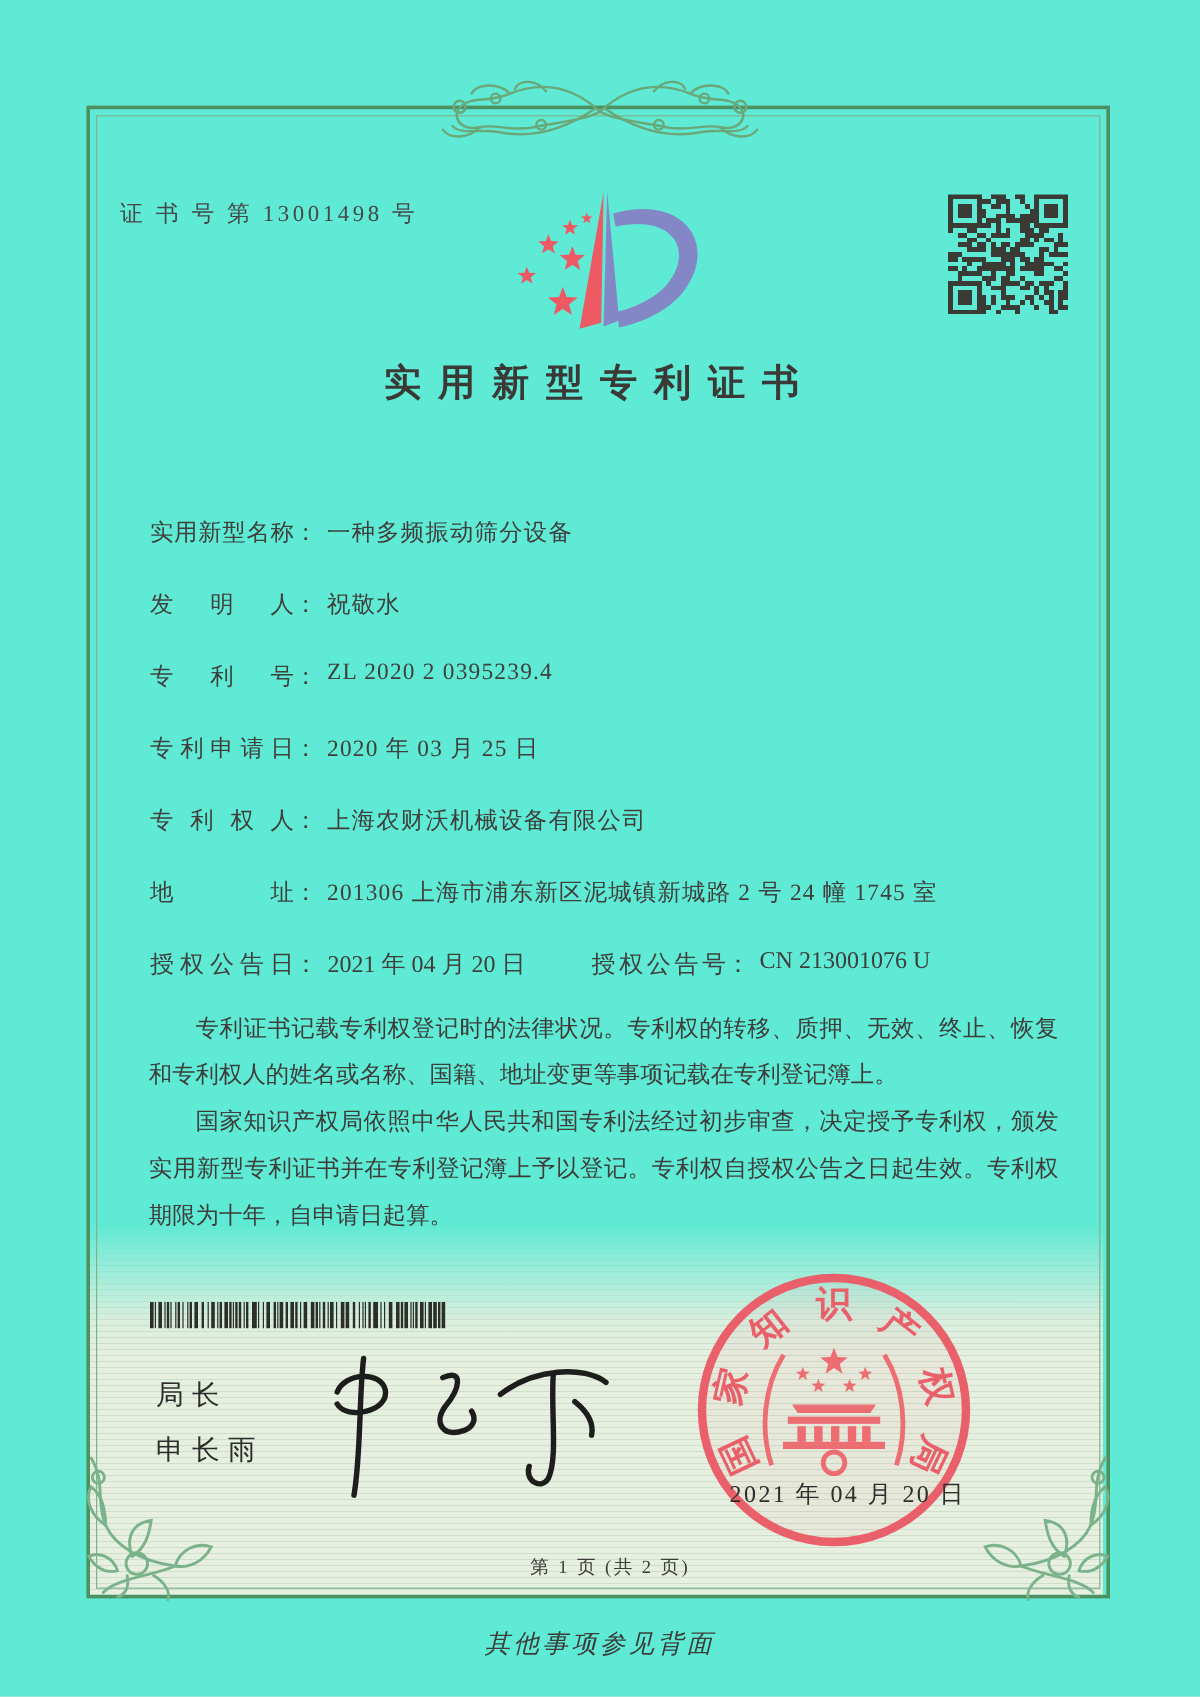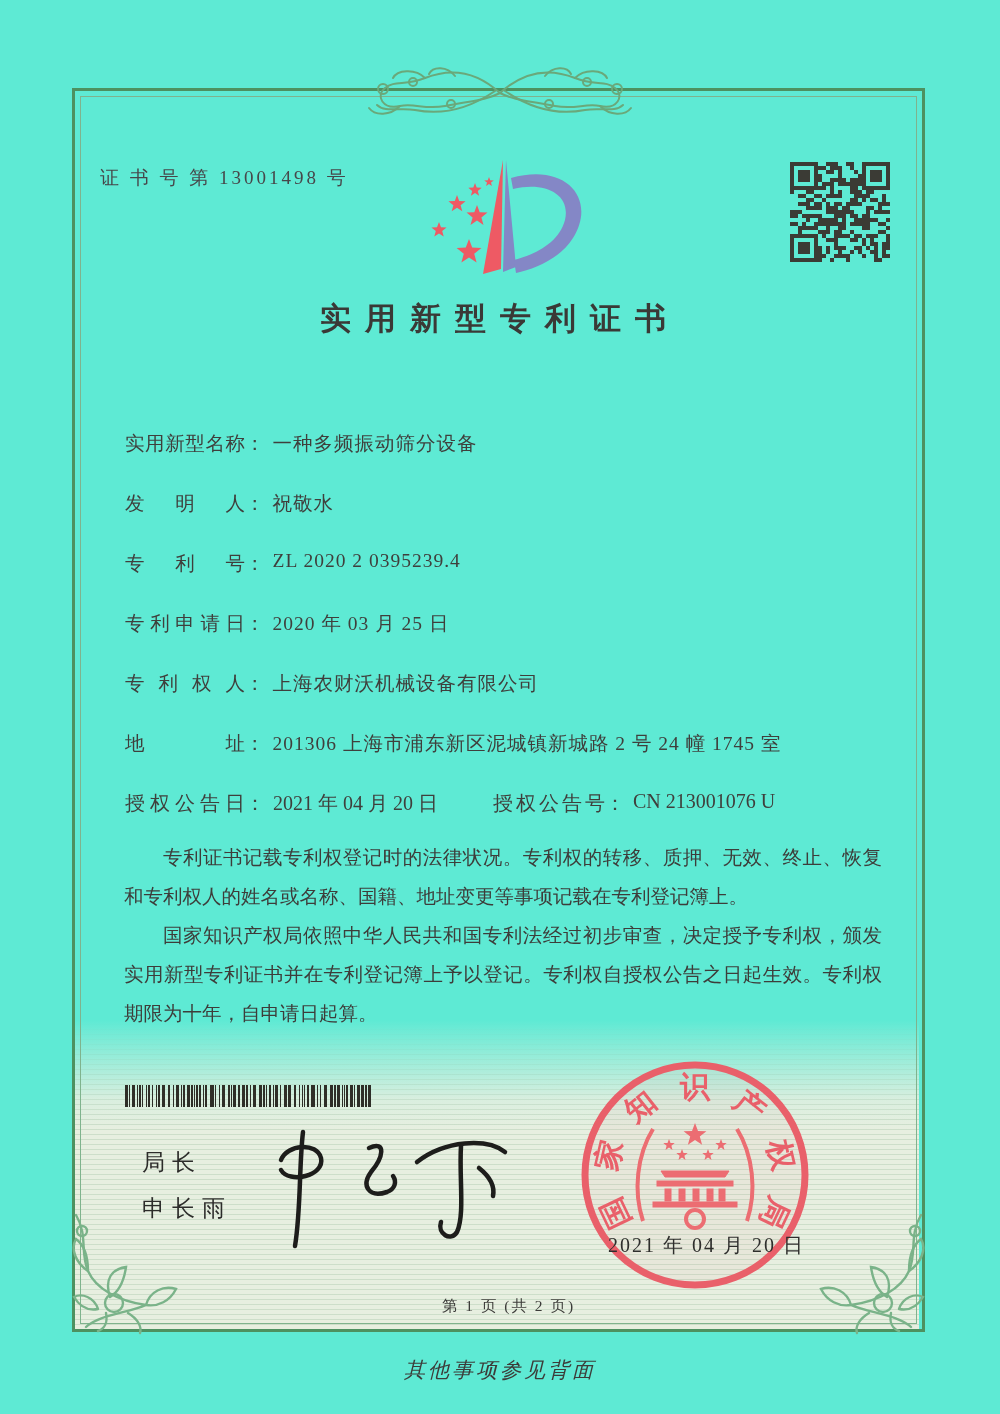--- a/index.html
+++ b/index.html
@@ -32,21 +32,21 @@
   .fvalue{flex:1;letter-spacing:1px;}
   .grant{display:flex;font-size:20px;}
   .g1{width:368px;display:flex;}
   .g2{flex:1;display:flex;}
   .g2 .flabel{width:112px;}
   
   .paras{position:absolute;left:124px;right:118px;top:838px;z-index:4;}
   .paras p{margin:0;text-indent:2em;font-size:19.5px;line-height:39px;text-align:justify;color:#3d3d3a;}
   
   .barcode{position:absolute;left:125px;top:1085px;z-index:4;}
-  .signer{position:absolute;left:142px;top:1140px;z-index:4;font-size:23px;letter-spacing:7px;color:#2c2c2a;line-height:46px;}
+  .signer{position:absolute;left:130px;top:1140px;z-index:4;font-size:23px;letter-spacing:7px;color:#2c2c2a;line-height:46px;}
   .signature{position:absolute;left:265px;top:1110px;z-index:5;}
   .seal{position:absolute;left:575px;top:1055px;z-index:5;}
   .seal-date{position:absolute;left:608px;top:1232px;z-index:6;font-size:20px;letter-spacing:2px;color:#2e2e2c;}
   .page-ind{position:absolute;left:0;right:0;top:1296px;text-align:center;font-size:15.5px;color:#3c3c39;z-index:4;letter-spacing:2px;padding-left:17px;}
   .back-note{position:absolute;left:0;right:0;top:1356px;text-align:center;font-size:21px;
              font-style:italic;color:#3c3c39;z-index:4;letter-spacing:3px;}
   .ornament-top{position:absolute;left:355px;top:58px;z-index:4;}
   .corner{position:absolute;z-index:4;}
   .corner.bl{left:58px;top:1205px;}
   .corner.br{right:61px;top:1205px;transform:scaleX(-1);}

